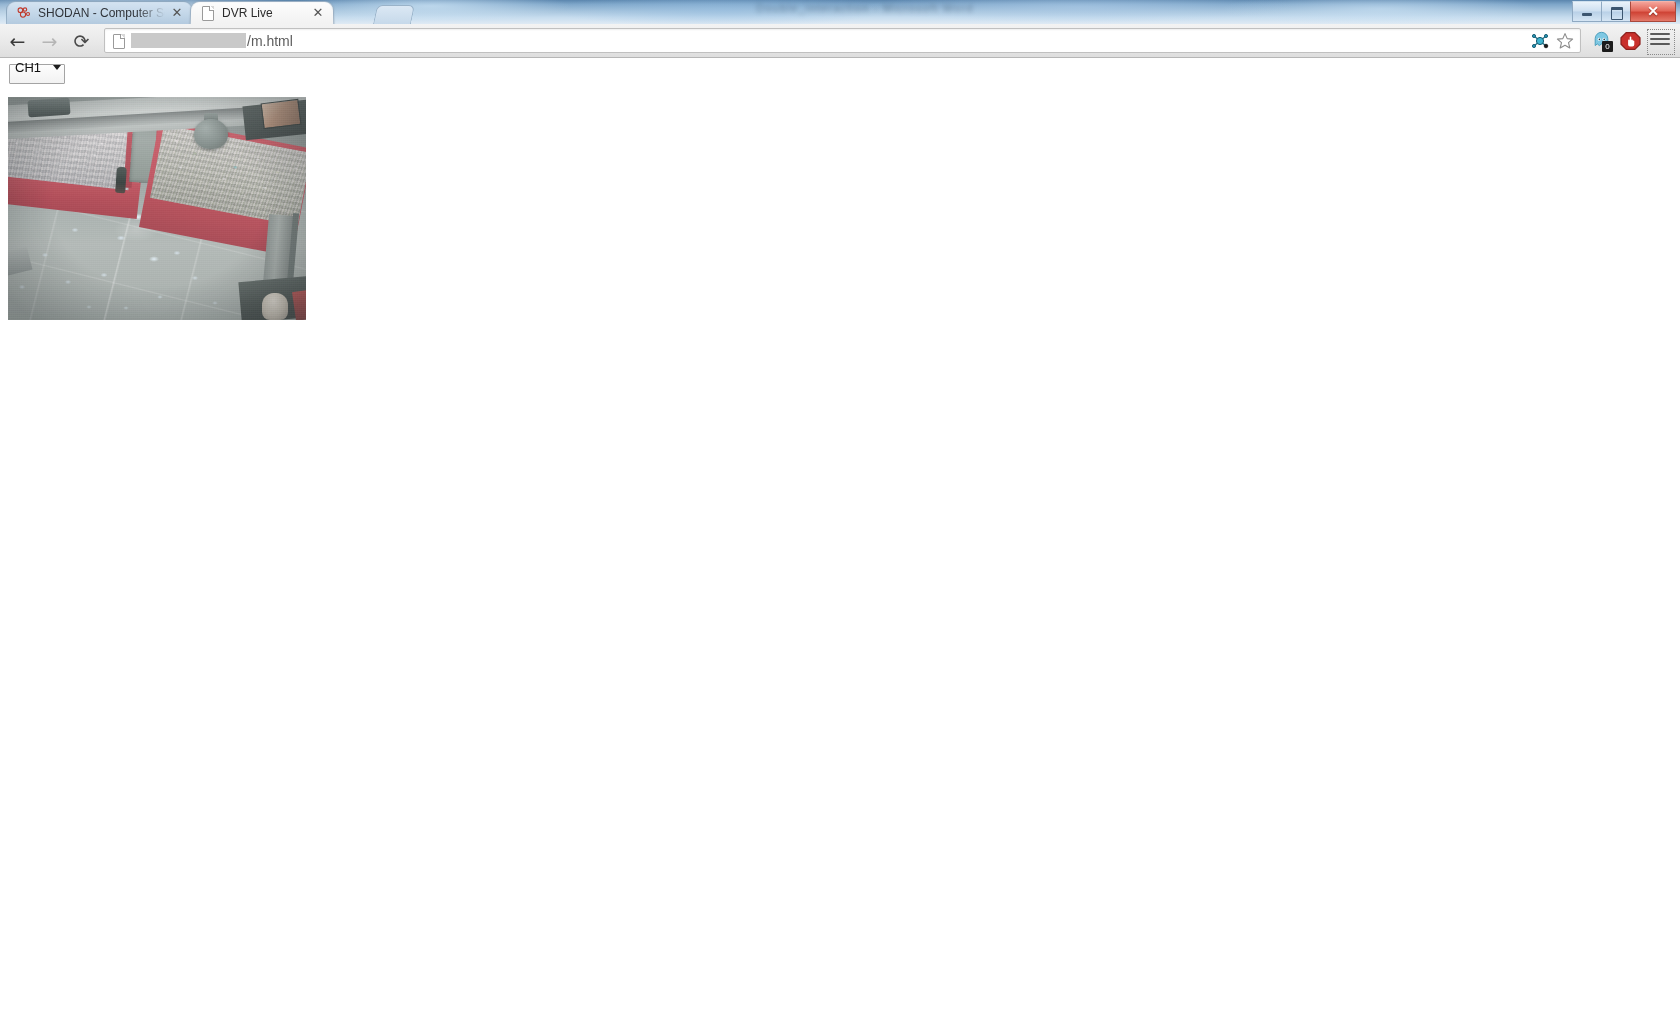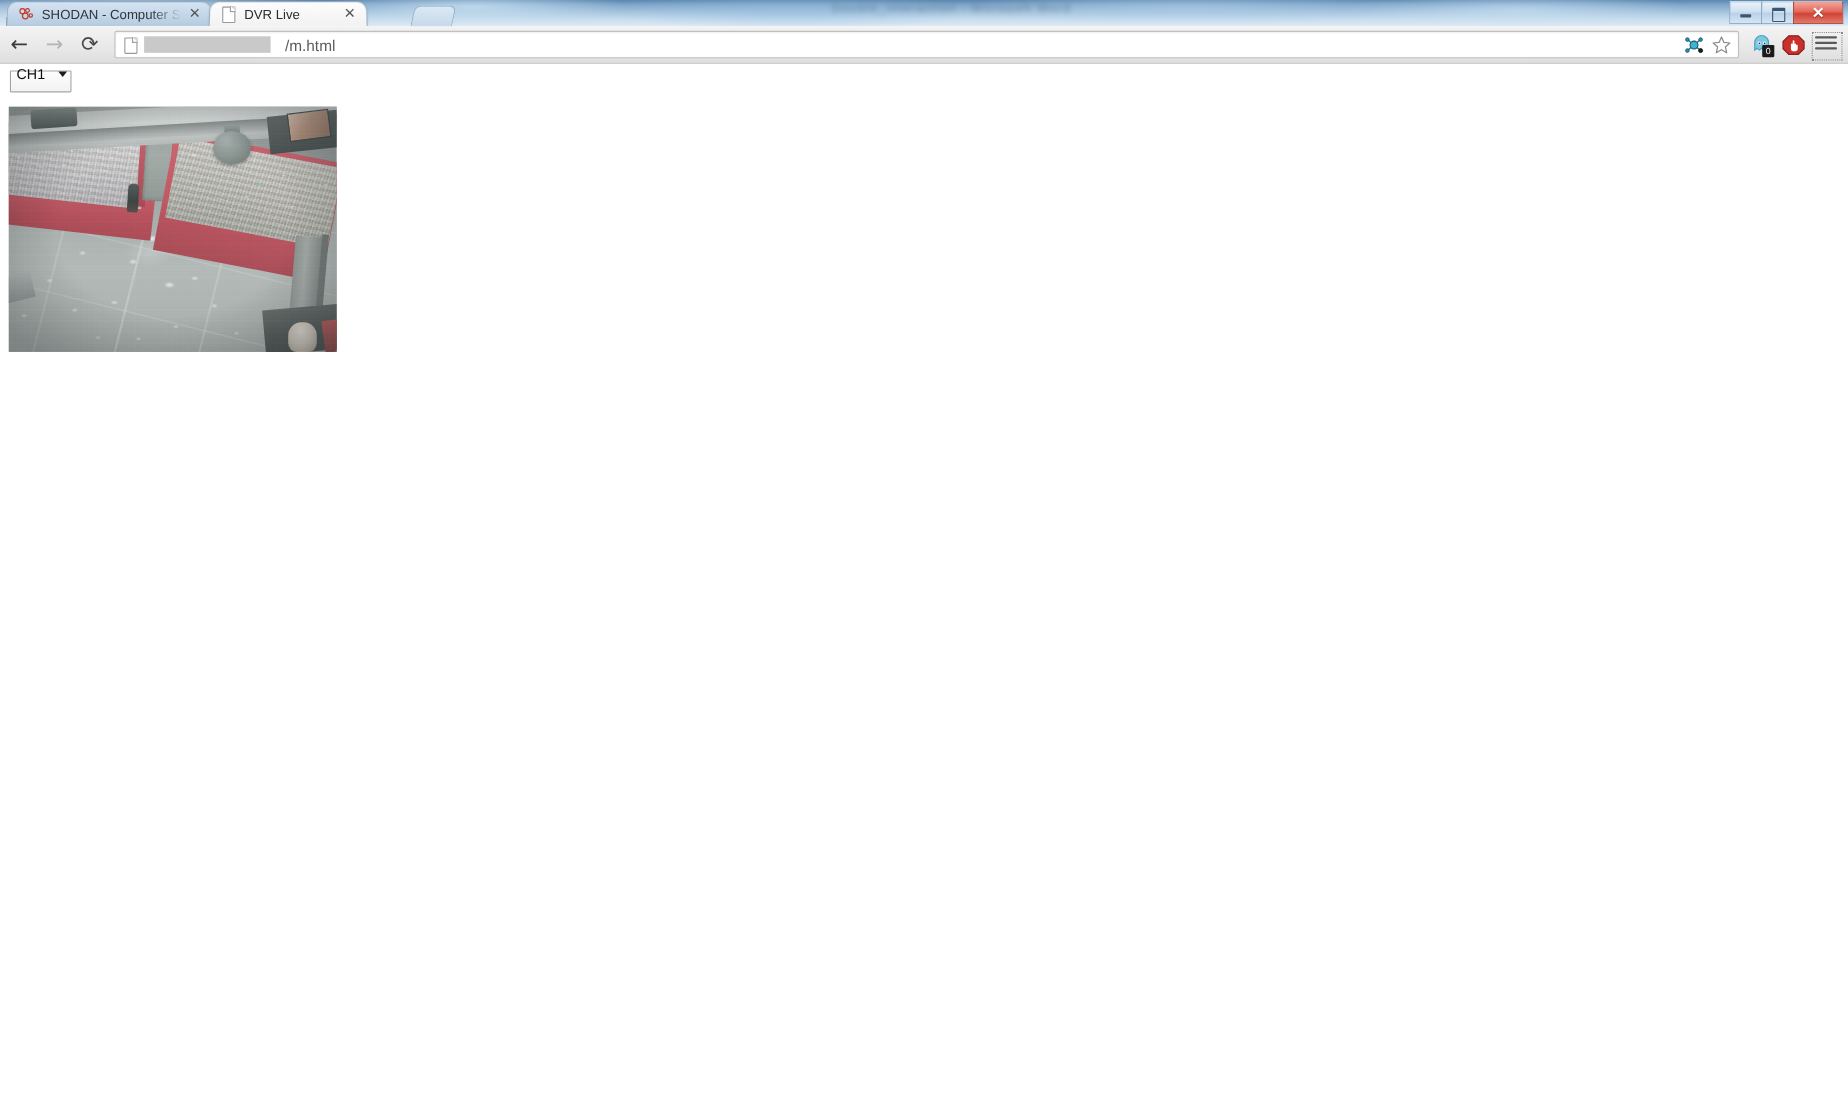--- a/index.html
+++ b/index.html
@@ -283,21 +283,21 @@
     width: 115px;
     height: 15px;
     background: #c9c9c9;
     flex: 0 0 115px;
   }
   .url-text {
     font-size: 14px;
     color: #5d5d5d;
     line-height: 16px;
     white-space: nowrap;
-    padding-left: 13px;
+    padding-left: 1px;
   }
   .omni-right {
     margin-left: auto;
     display: flex;
     align-items: center;
     padding-right: 6px;
   }
   .omni-ext-icon {
     width: 20px; height: 18px;
     position: relative;

